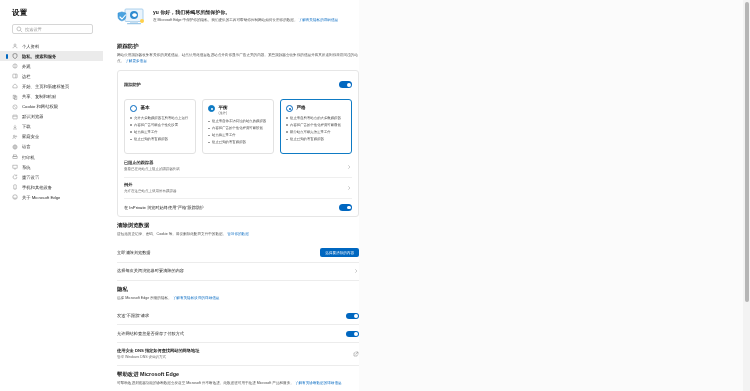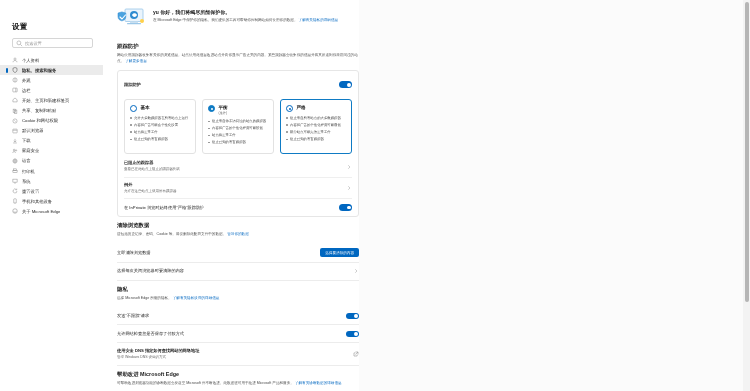--- a/index.html
+++ b/index.html
@@ -8,21 +8,21 @@
     background:#ffffff;
     font-family:"Liberation Sans","DejaVu Sans",sans-serif;
     color:#1b1b1b;
     -webkit-font-smoothing:antialiased;
   }
   .app{position:relative;width:750px;height:391px;display:flex;background:#ffffff;}
 
   
   .sidebar{
     width:103px;flex:0 0 103px;background:#ffffff;
-    padding:20px 0 0 0;box-sizing:border-box;position:relative;
+    padding:6px 0 0 0;box-sizing:border-box;position:relative;
   }
   .settings-title{
     font-size:7.5px;font-weight:bold;color:#1b1b1b;
     margin:2px 0 6px 12px;letter-spacing:.2px;
   }
   .search-wrap{
     margin:0 10px 7px 12px;height:10px;border:1px solid #d6d6d6;border-radius:2px;
     background:#fff;display:flex;align-items:center;padding:0 3px;box-sizing:border-box;
   }
   .search-wrap .sicon{flex:0 0 7px;height:7px;display:block;opacity:.55;}

